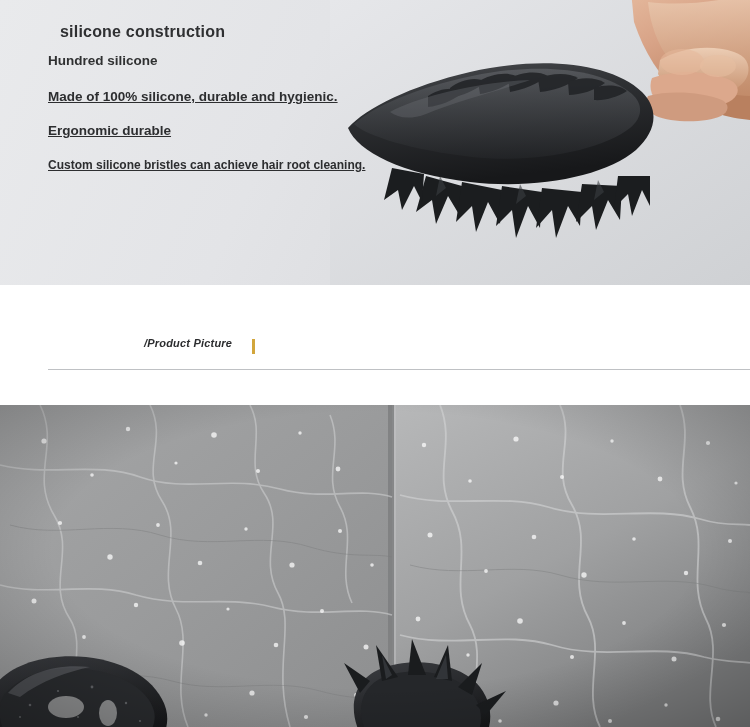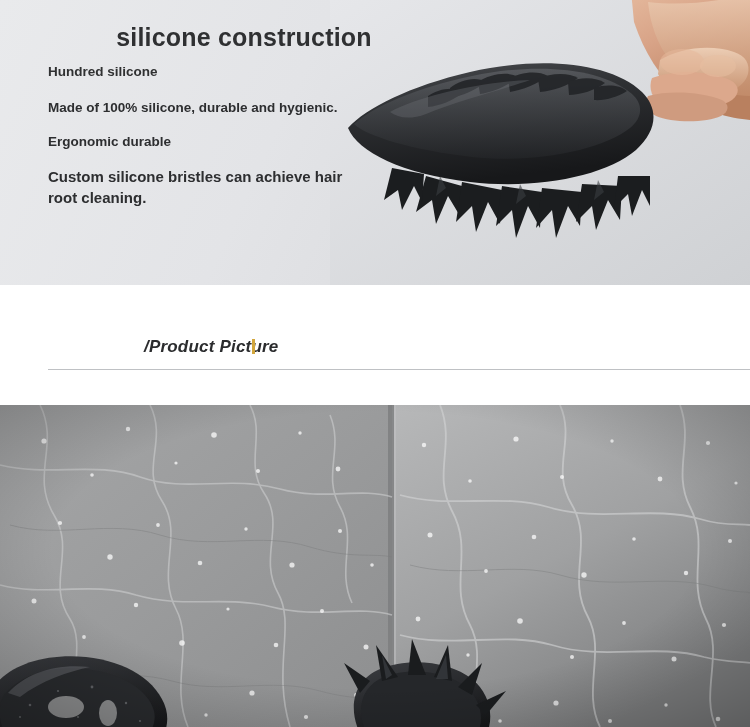--- a/index.html
+++ b/index.html
@@ -38,43 +38,43 @@
     overflow: hidden;
   }
   .hero-text {
     position: absolute;
     left: 48px;
     top: 22px;
     width: 380px;
     z-index: 5;
   }
   .title-main {
-    font-size: 25px;
+    font-size: 16px;
     font-weight: bold;
     color: #2f3032;
     letter-spacing: .2px;
     margin: 0 0 12px 12px;
     line-height: 1.2;
-    text-align: center;
   }
   .title-sub {
     font-size: 13.5px;
     font-weight: bold;
     color: #303132;
     margin: 0 0 20px 0;
   }
   .feature-line {
     font-size: 13.5px;
     font-weight: bold;
     color: #2d2e30;
     margin: 0 0 16px 0;
     line-height: 1.35;
+    text-decoration: underline;
   }
   .feature-line.small {
-    font-size: 15px;
+    font-size: 12px;
     font-weight: bold;
     line-height: 1.35;
     margin-bottom: 0;
     width: 320px;
   }
 
   
   .section-band {
     position: relative;
     width: 750px;
@@ -85,21 +85,21 @@
     position: absolute;
     left: 0;
     top: 52px;
     width: 750px;
     height: 30px;
   }
   .section-label {
     position: absolute;
     left: 144px;
     top: 0;
-    font-size: 17px;
+    font-size: 11px;
     font-weight: bold;
     font-style: italic;
     color: #2b2c2e;
     letter-spacing: .2px;
     background: #ffffff;
     padding-right: 6px;
     z-index: 3;
   }
   .label-bar {
     position: absolute;

